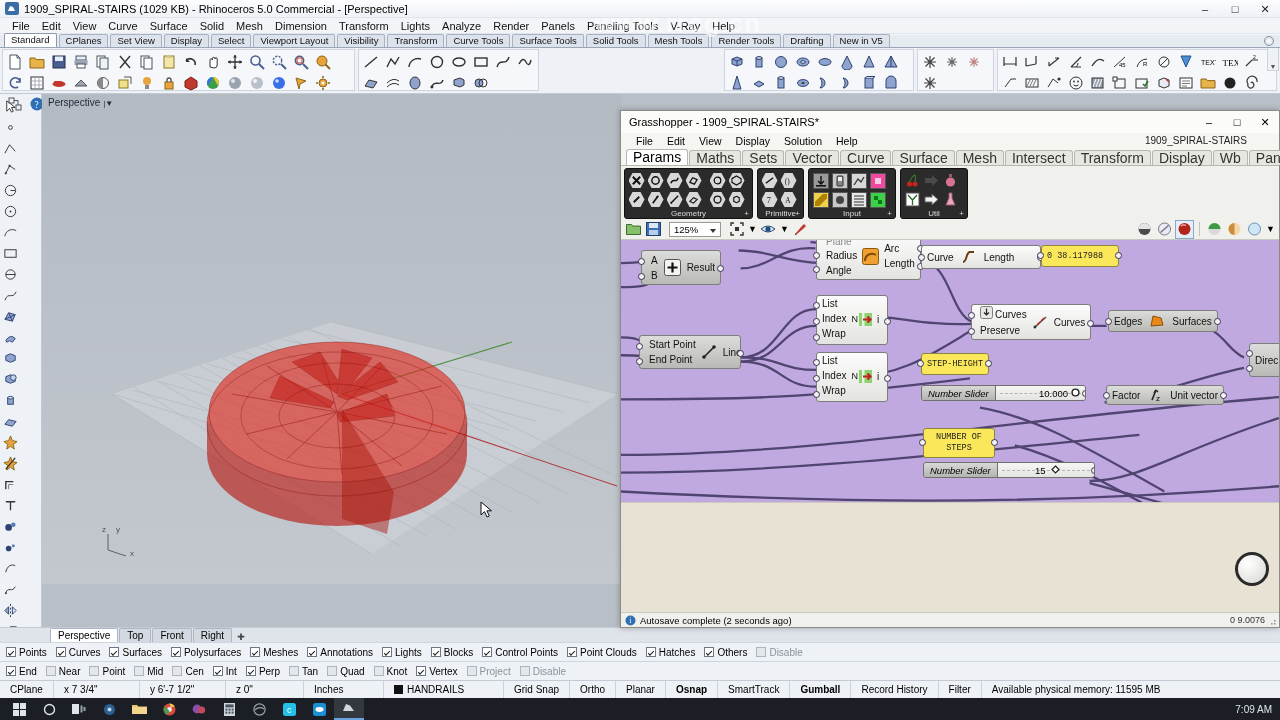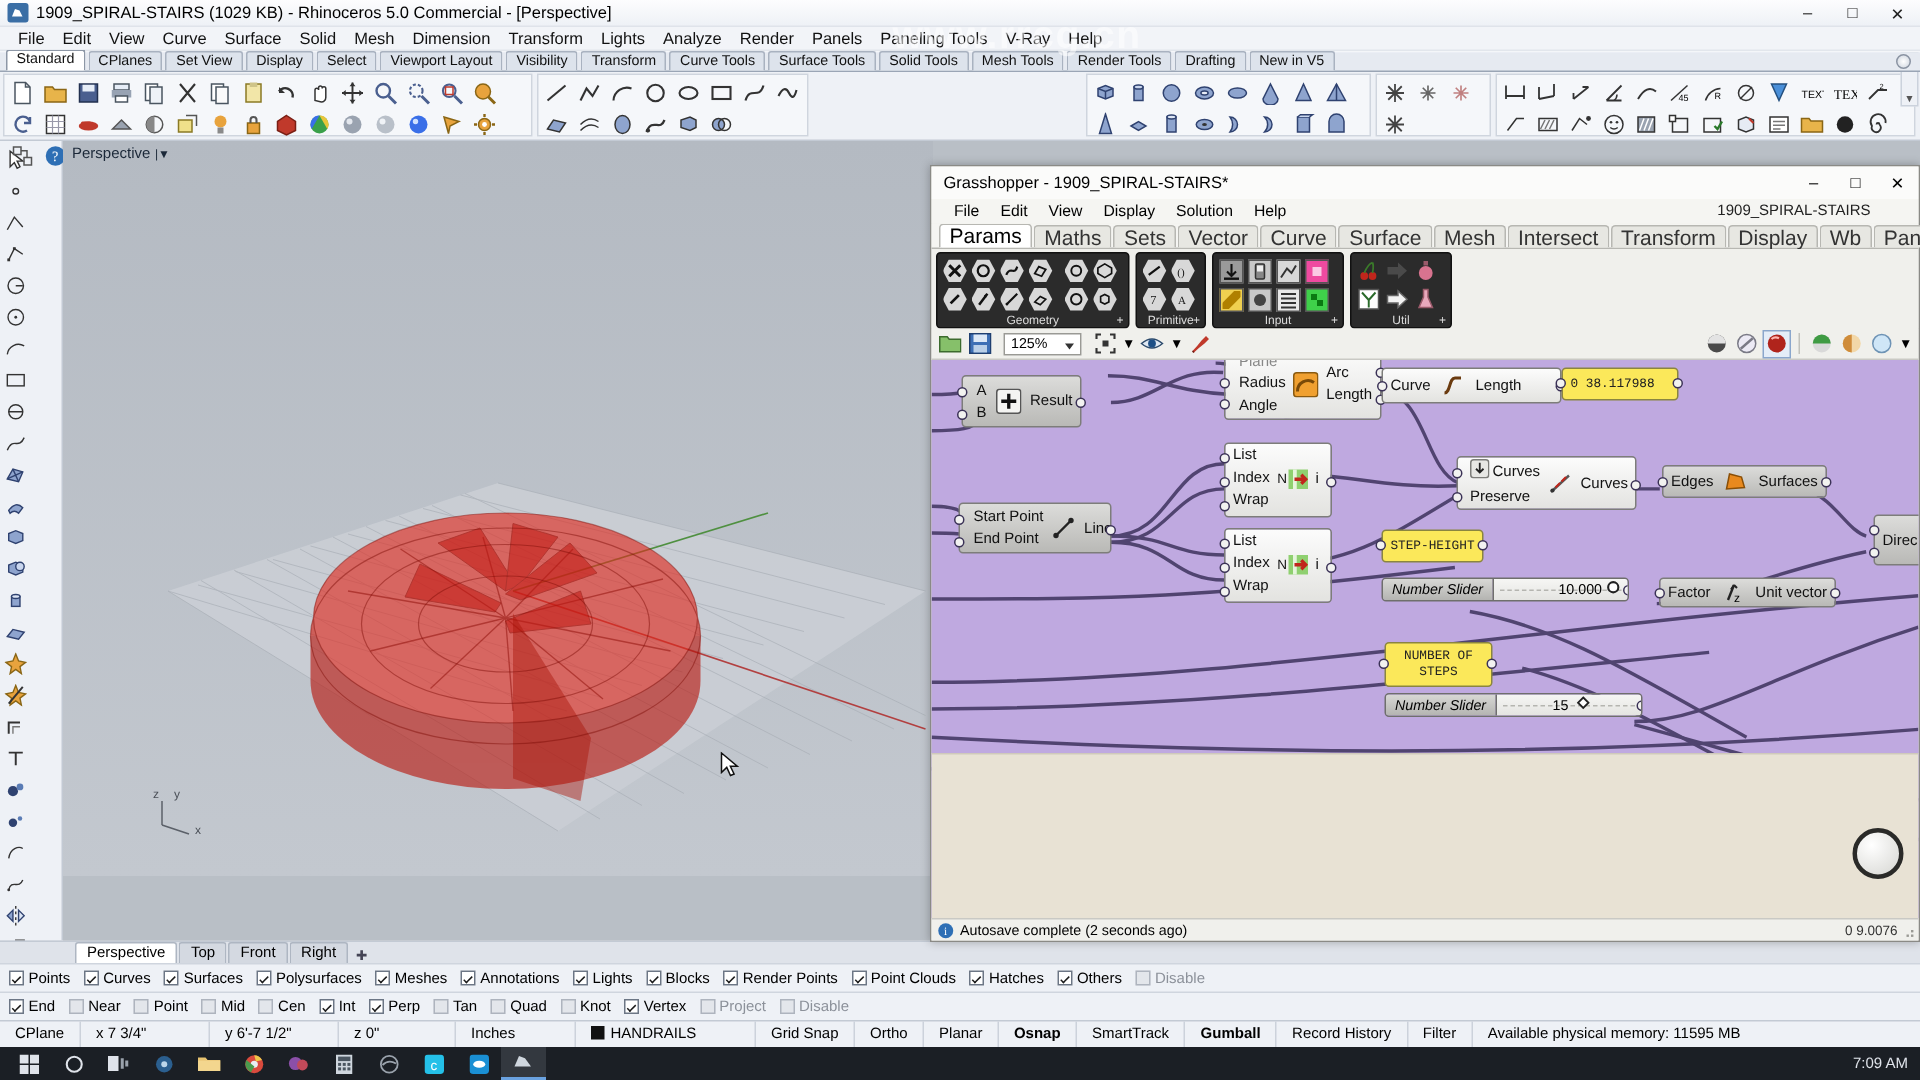--- a/index.html
+++ b/index.html
@@ -1063,21 +1063,21 @@
       <span class="chk">
         <span class="box on"></span>
         <span>Lights</span>
       </span>
       <span class="chk">
         <span class="box on"></span>
         <span>Blocks</span>
       </span>
       <span class="chk">
         <span class="box on"></span>
-        <span>Render Points</span>
+        <span>Control Points</span>
       </span>
       <span class="chk">
         <span class="box on"></span>
         <span>Point Clouds</span>
       </span>
       <span class="chk">
         <span class="box on"></span>
         <span>Hatches</span>
       </span>
       <span class="chk">

